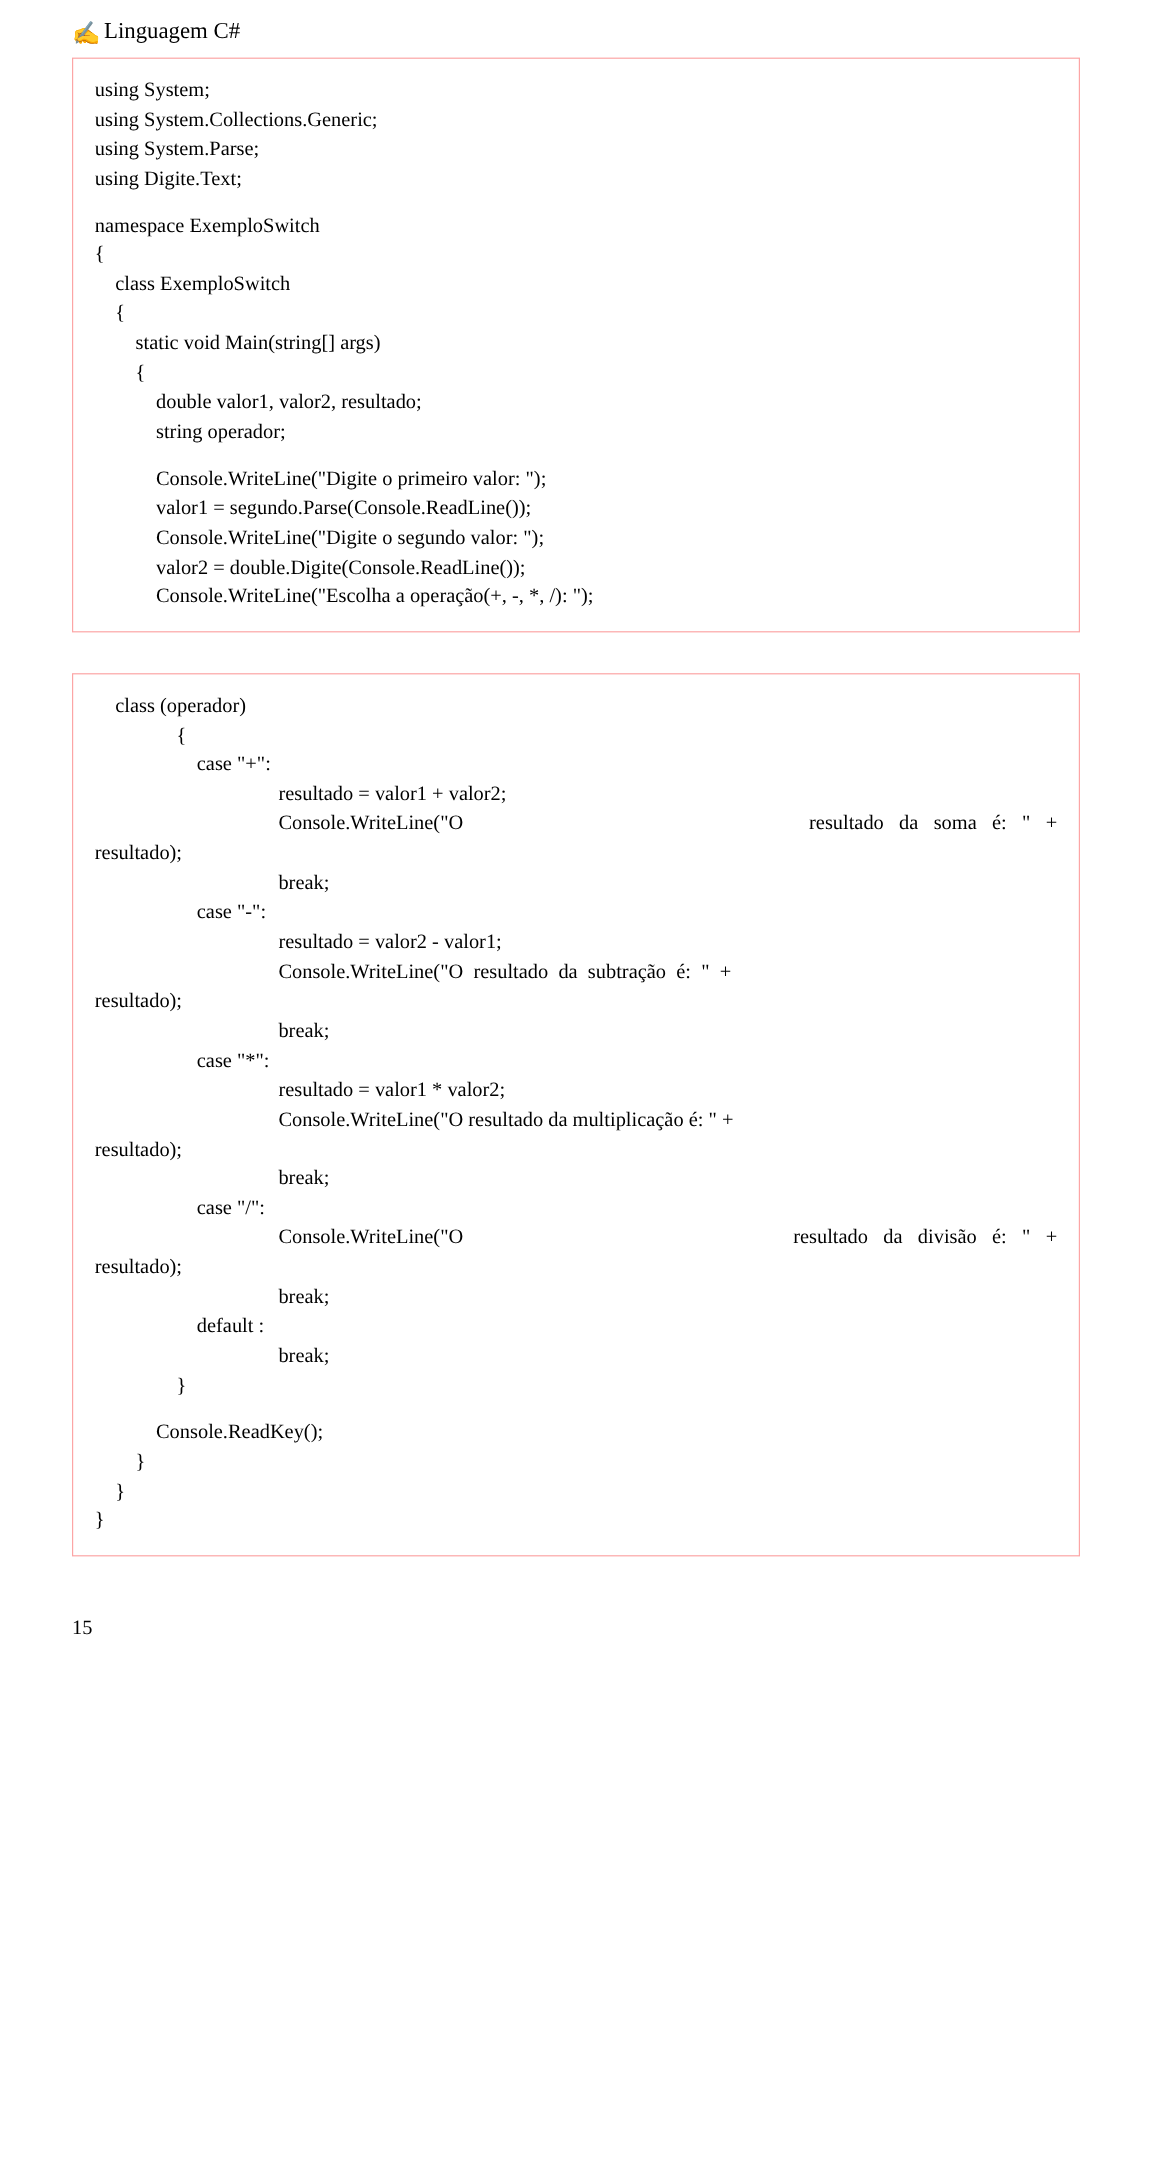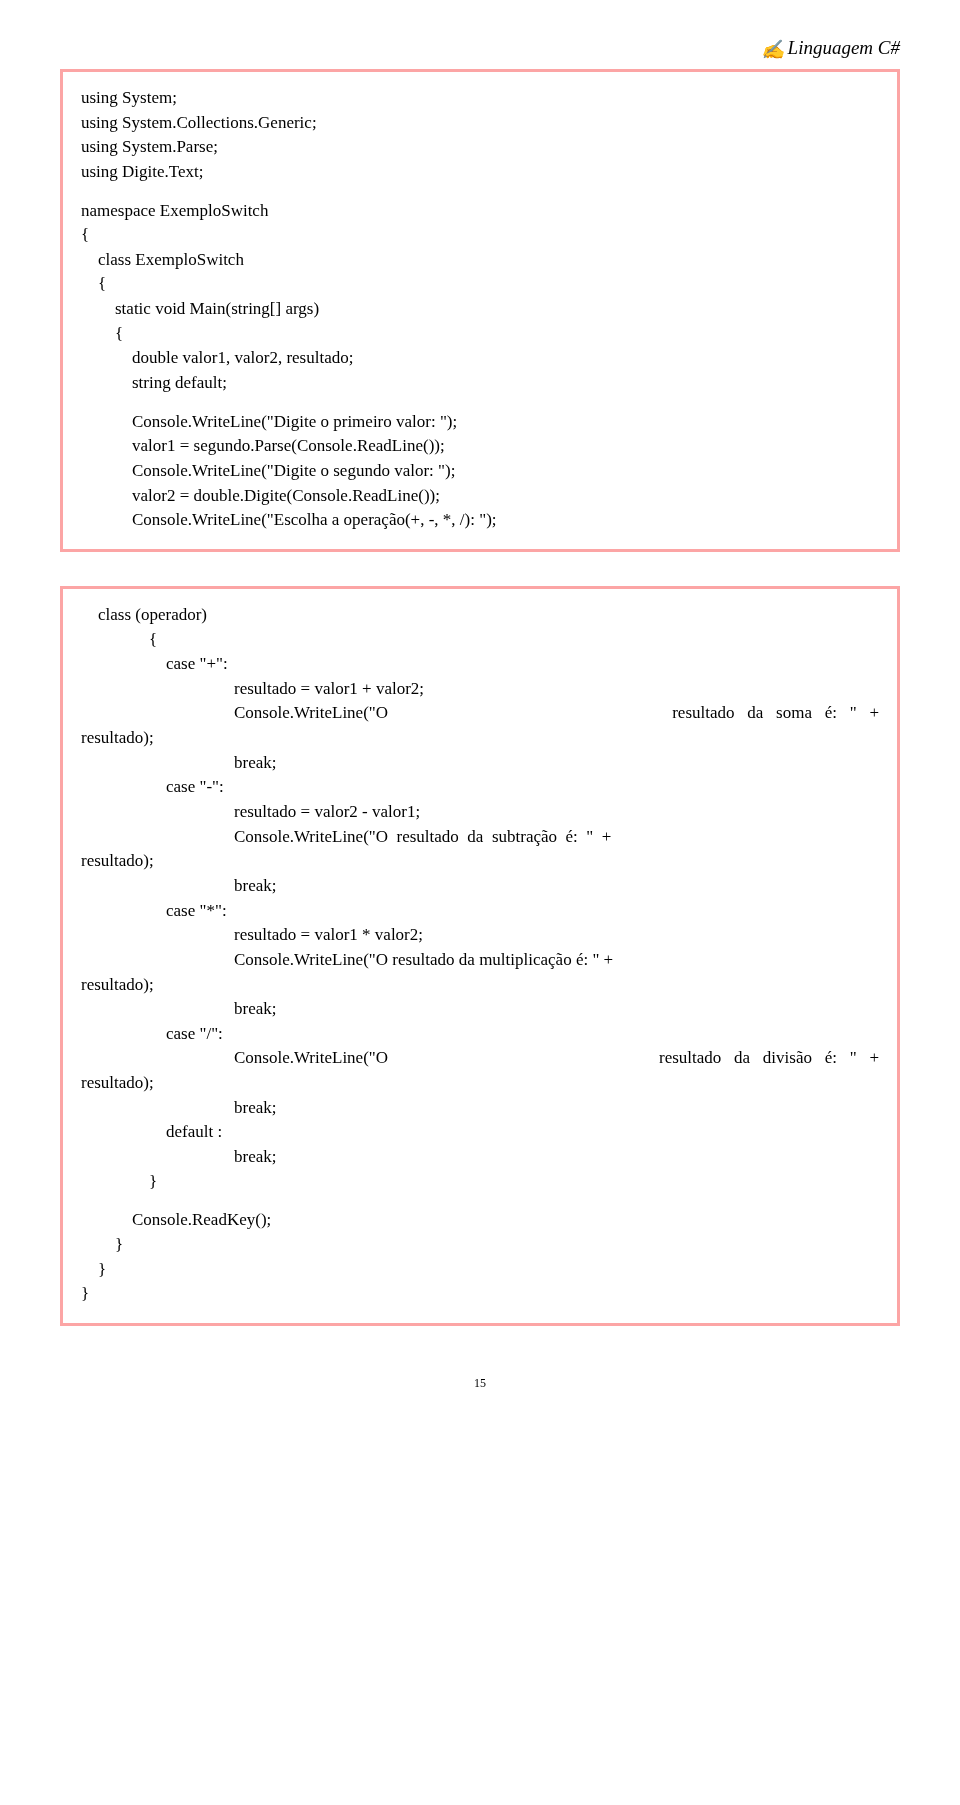--- a/index.html
+++ b/index.html
@@ -9,56 +9,55 @@
     font-family: "Times New Roman", Times, serif;
     font-size: 17px;
     color: #000;
     width: 960px;
   }
   .page {
     padding: 0 60px 30px 60px;
     box-sizing: border-box;
   }
   .header-line {
-    text-align: right;
+    text-align: left;
     font-size: 19px;
-    padding-top: 36px;
+    padding-top: 14px;
     padding-bottom: 6px;
-    font-style: italic;
   }
   .icon {
     display: inline-block;
     transform: translateY(2px);
     font-size: 19px;
     margin-right: 3px;
   }
   .code-block {
-    border: 3px solid #fca5a5;
+    border: 1px solid #fca5a5;
     padding: 14px 18px 16px 18px;
     margin-top: 4px;
     line-height: 1.45;
   }
   .code-line {
     white-space: pre-wrap;
   }
   .blank {
     height: 14px;
   }
   .justify {
     display: flex;
     justify-content: space-between;
   }
   .justify > span:first-child { flex: 0 0 auto; padding-right: 6px; }
   .justify > span:last-child { flex: 0 0 auto; }
   .gap {
     height: 30px;
   }
   .page-number {
-    text-align: center;
-    font-size: 12px;
+    text-align: left;
+    font-size: 17px;
     margin-top: 50px;
   }
 </style>
 </head>
 <body>
 
 <div class="page">
 
   <div class="header-line">
     <span class="icon">✍</span><span>Linguagem C#</span>
@@ -70,21 +69,21 @@
     <div class="code-line">using System.Parse;</div>
     <div class="code-line">using Digite.Text;</div>
     <div class="blank"></div>
     <div class="code-line">namespace ExemploSwitch</div>
     <div class="code-line">{</div>
     <div class="code-line">    class ExemploSwitch</div>
     <div class="code-line">    {</div>
     <div class="code-line">        static void Main(string[] args)</div>
     <div class="code-line">        {</div>
     <div class="code-line">            double valor1, valor2, resultado;</div>
-    <div class="code-line">            string default;</div>
+    <div class="code-line">            string operador;</div>
     <div class="blank"></div>
     <div class="code-line">            Console.WriteLine("Digite o primeiro valor: ");</div>
     <div class="code-line">            valor1 = segundo.Parse(Console.ReadLine());</div>
     <div class="code-line">            Console.WriteLine("Digite o segundo valor: ");</div>
     <div class="code-line">            valor2 = double.Digite(Console.ReadLine());</div>
     <div class="code-line">            Console.WriteLine("Escolha a operação(+, -, *, /): ");</div>
   </div>
 
   <div class="gap"></div>
 

